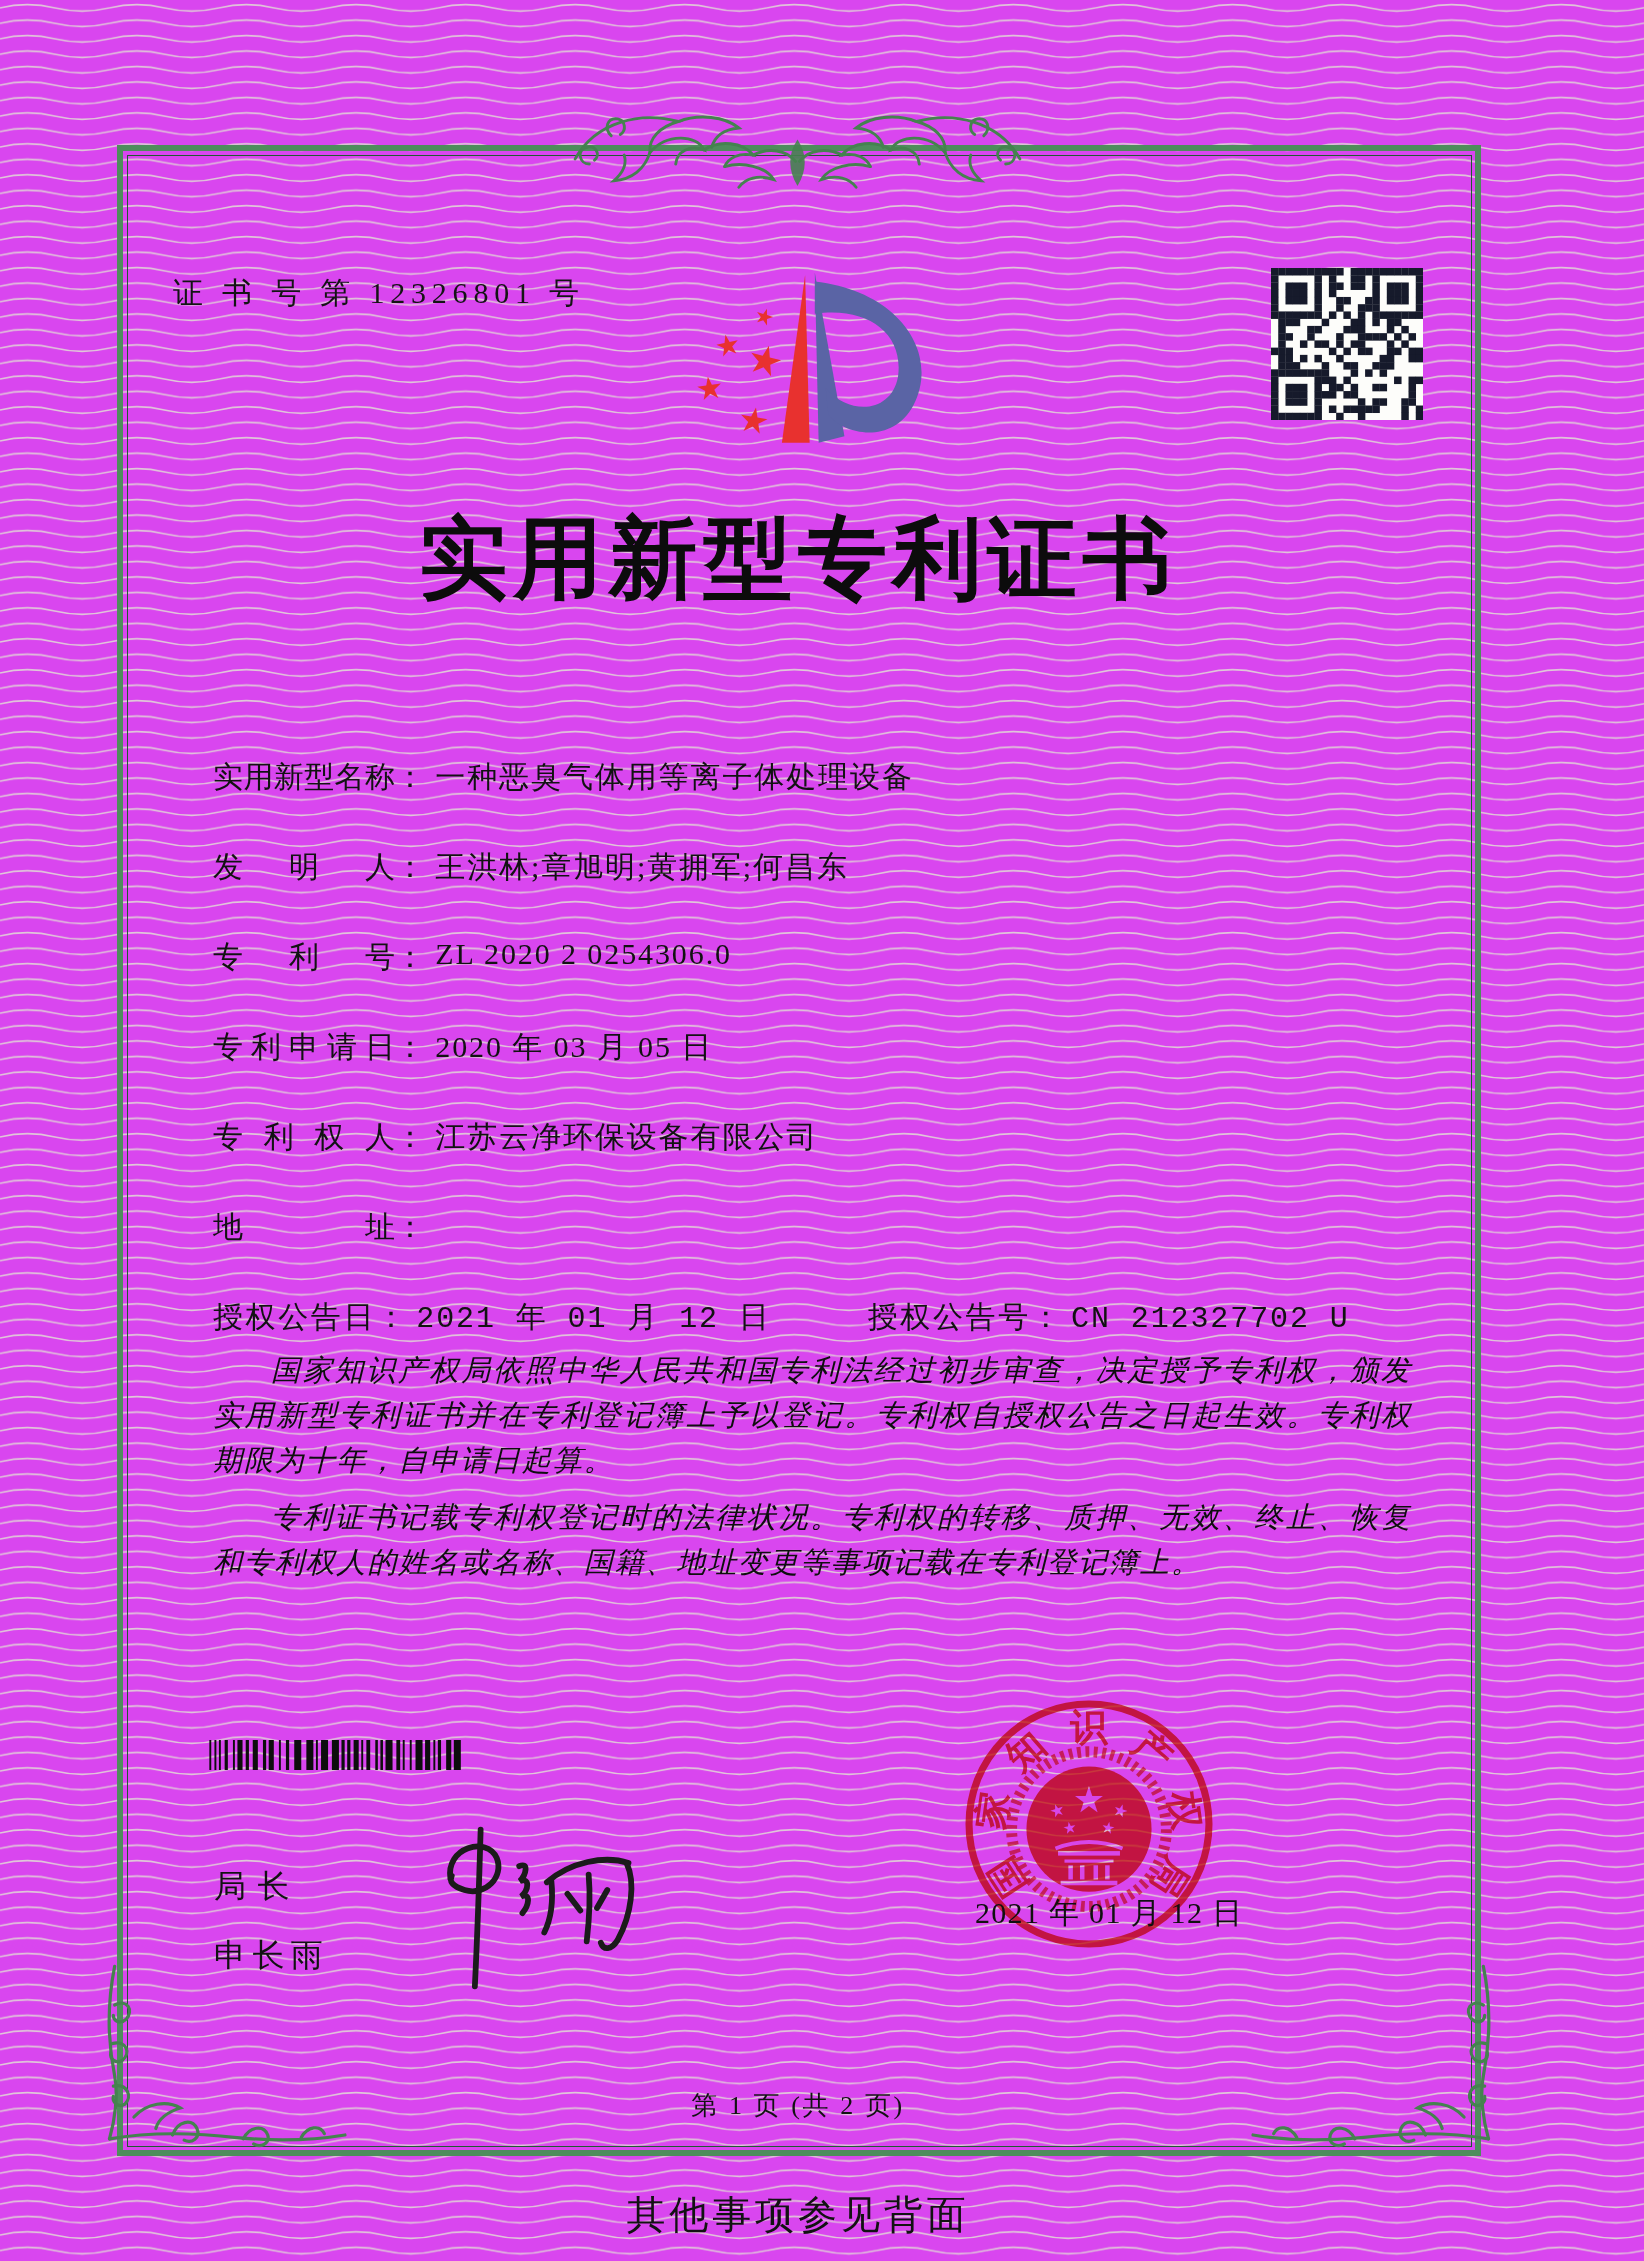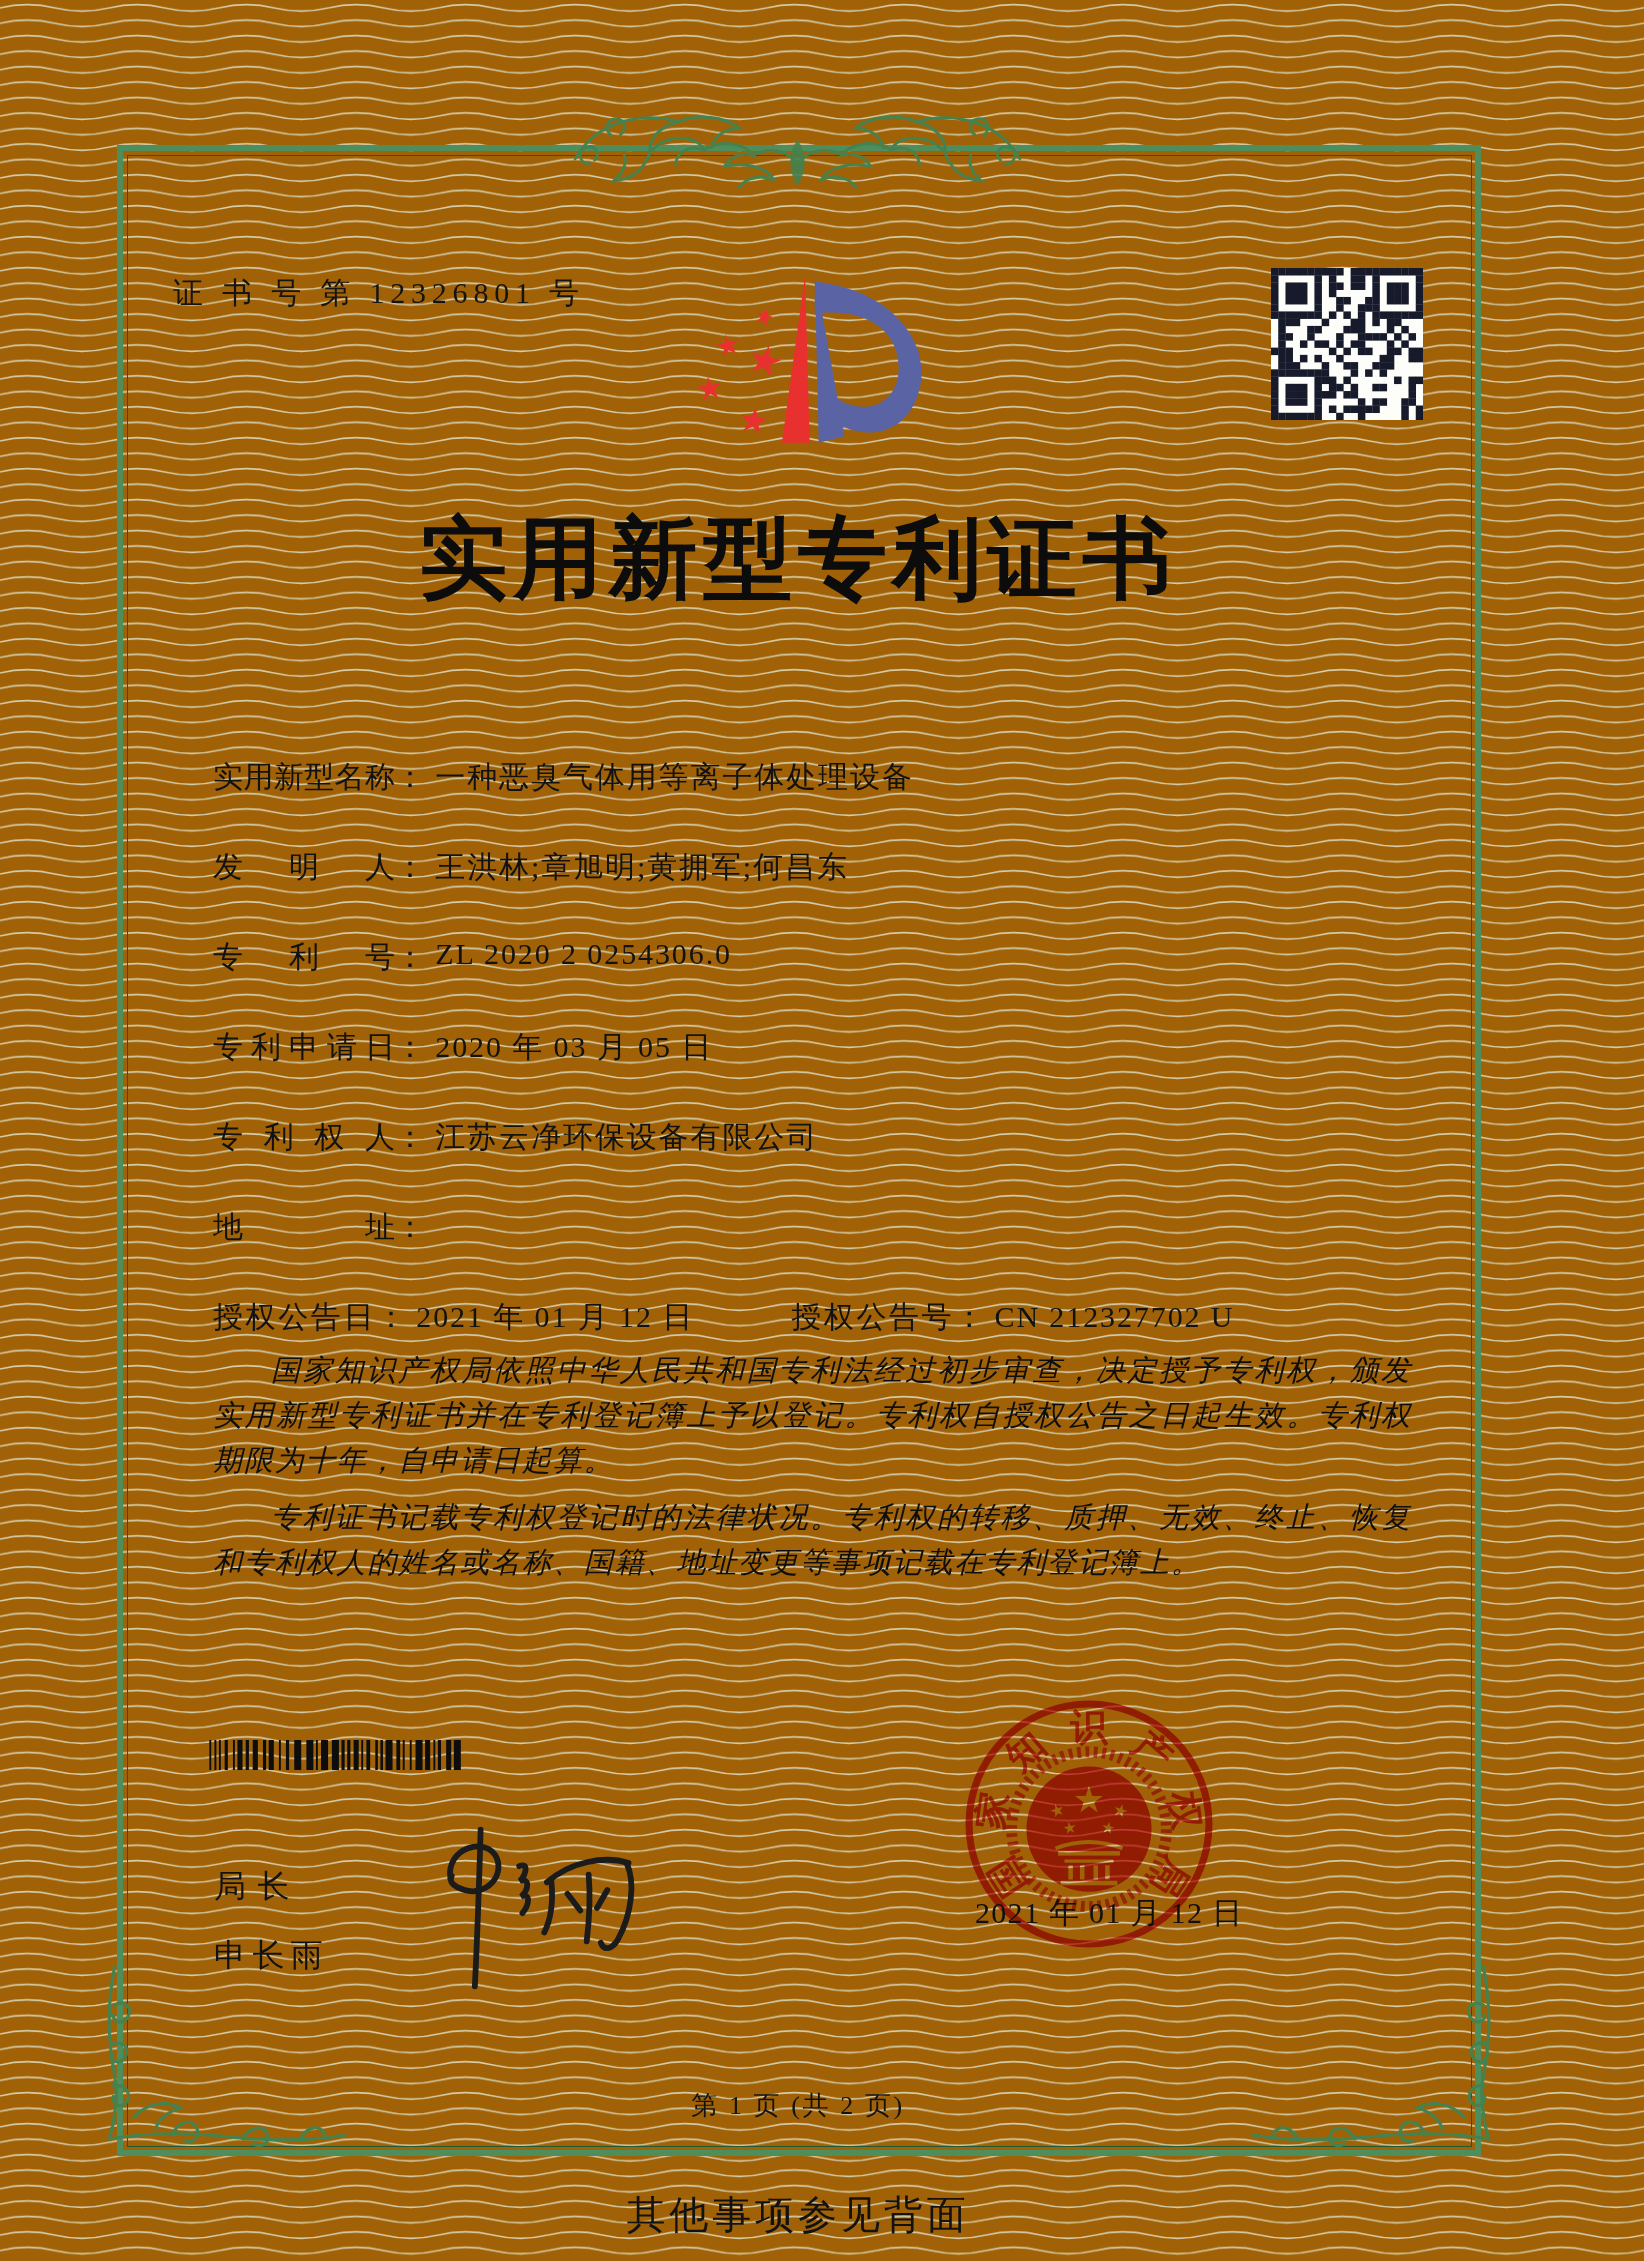--- a/index.html
+++ b/index.html
@@ -1,30 +1,30 @@
 <!DOCTYPE html>
 <html style="font-size:10.3px"><head>
 <meta charset="utf-8">
 <style>
   html,body{margin:0;padding:0;background:#ffffff;}
-  .page{position:relative;width:1644px;height:2261px;background:#a16207;overflow:hidden;
+  .page{position:relative;width:1644px;height:2261px;background:#d946ef;overflow:hidden;
         font-family:"Liberation Serif","DejaVu Serif",serif;color:#121212;}
   .abs{position:absolute;}
   
   .frame-outer{left:117px;top:145px;width:1364px;height:2011px;border:6.4px solid #4e8d5c;box-sizing:border-box;}
   .frame-inner{left:127px;top:155px;width:1345px;height:1992px;border:1.9px solid #1f5a31;box-sizing:border-box;}
   .certno{left:173px;top:273px;font-size:30px;letter-spacing:5.8px;white-space:pre;color:#141414;}
   .title{left:119px;top:511px;width:1358px;text-align:center;font-size:89px;font-weight:bold;
          letter-spacing:5.8px;line-height:1.1;color:#0c0c0c;}
   .fields{left:213px;top:757px;width:1199px;}
   .frow{height:90px;display:flex;align-items:flex-start;font-size:30px;white-space:pre;}
   .flabel{display:inline-block;width:182px;text-align:justify;text-align-last:justify;letter-spacing:0;}
   .fcolon{display:inline-block;}
   .fvalue{display:inline-block;margin-left:10.3px;letter-spacing:1.9px;}
-  .grow{display:flex;font-size:30px;white-space:pre;}
+  .grow{display:flex;font-size:30px;white-space:pre;font-family:Liberation Mono, monospace;}
   .glabel{letter-spacing:2.6px;}
   .gpair2{margin-left:97px;}
   .paras{left:213px;top:1348px;width:1199px;font-size:29px;line-height:45px;
          text-align:justify;letter-spacing:1.9px;color:#0e0e0e;font-style:italic;}
   .paras p{margin:0;text-indent:2em;}
   .paras p + p{margin-top:11.6px;}
   .director{left:214px;top:1865px;font-size:32px;letter-spacing:11.6px;}
   .dname{left:214px;top:1934px;font-size:32px;letter-spacing:6.4px;}
   .sealdate{left:975px;top:1893px;font-size:30px;letter-spacing:1.3px;white-space:pre;z-index:6;color:#101010;}
   .pageinfo{left:119px;top:2088px;width:1358px;text-align:center;font-size:26px;letter-spacing:2.6px;}

